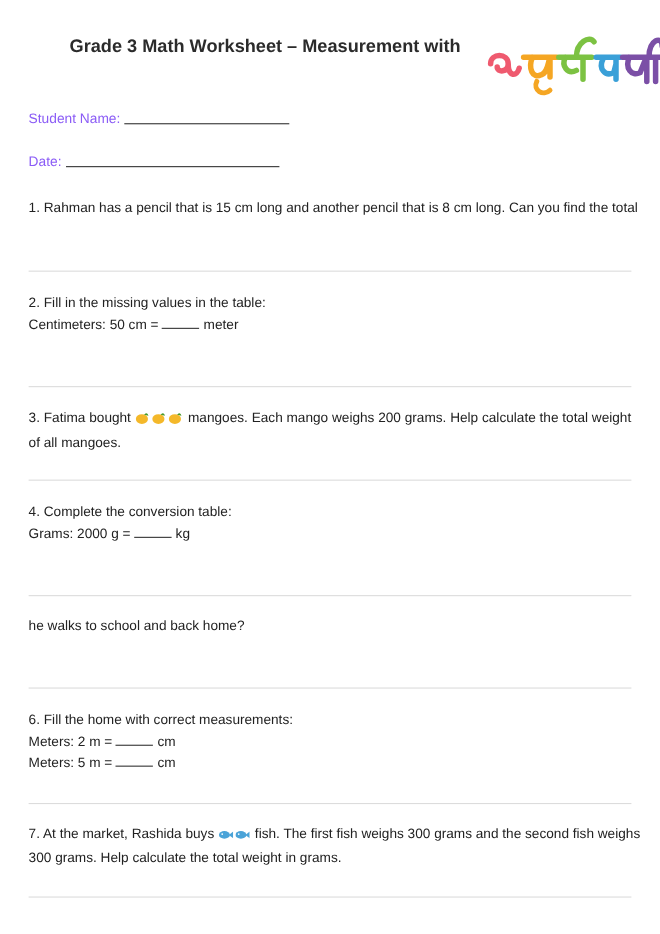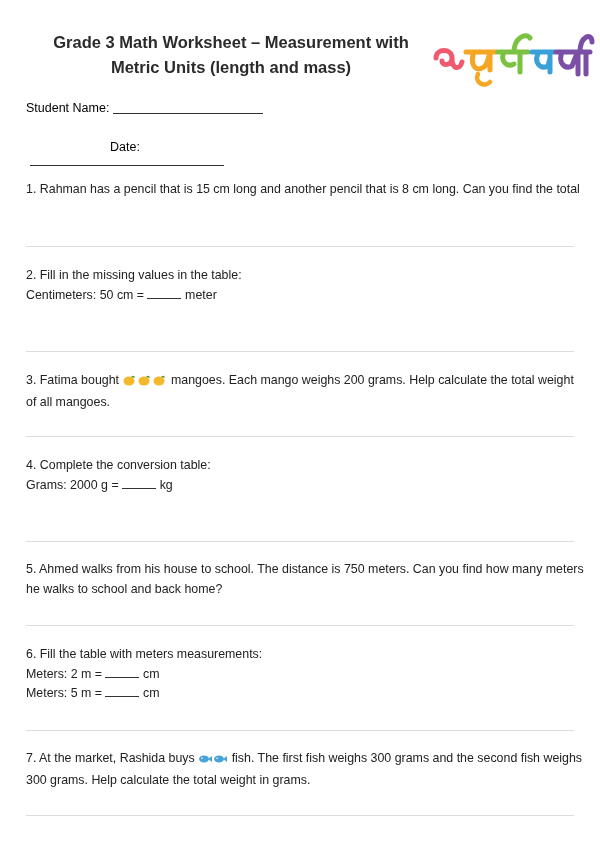--- a/index.html
+++ b/index.html
@@ -11,21 +11,21 @@
     }
     body {
       font-family: "Liberation Sans", "DejaVu Sans", sans-serif;
       color: #222222;
       position: relative;
     }
     .page {
       position: relative;
       width: 600px;
       height: 849px;
-      padding: 0 10px;
+      padding: 0 20px;
     }
     .header {
       position: relative;
       height: 92px;
     }
     .title {
       position: absolute;
       left: 22px;
       top: 30px;
       width: 398px;
@@ -41,23 +41,23 @@
       top: 28px;
       width: 165px;
       height: 62px;
     }
     .logo svg { width: 100%; height: 100%; }
 
     .field-row {
       position: absolute;
       left: 26px;
       font-size: 12.5px;
-      color: #000000;
+      color: #8b5cf6;
       display: flex;
-      align-items: center;
+      align-items: flex-start;
     }
     .field-line {
       display: inline-block;
       border-bottom: 1px solid #333;
       height: 12px;
       margin-left: 4px;
     }
 
     .question {
       position: absolute;
@@ -90,21 +90,20 @@
     }
   </style>
 </head>
 <body>
 
 <div class="page">
 
   <div class="header">
     <div class="title">
       <div>Grade 3 Math Worksheet – Measurement with</div>
-      <div>Metric Units (length and mass)</div>
     </div>
     <div class="logo">
       <svg viewBox="0 0 165 62">
 
         <path d="M6 30 C6 20 22 20 22 30 C22 38 12 38 12 33 M22 30 C22 42 30 42 32 34" fill="none" stroke="#ef5a6f" stroke-width="5" stroke-linecap="round"></path>
 
         <path d="M36 24 L66 24 M44 24 C40 34 44 44 52 40 C58 38 58 30 60 24 L60 42" fill="none" stroke="#f5a623" stroke-width="5" stroke-linecap="round"></path>
         <path d="M48 46 C44 54 54 60 60 54" fill="none" stroke="#f5a623" stroke-width="4.5" stroke-linecap="round"></path>
 
         <path d="M68 24 L98 24 M74 24 C70 32 76 40 84 36 M90 24 L90 44 M84 24 C84 10 96 4 100 10" fill="none" stroke="#7cc242" stroke-width="5" stroke-linecap="round"></path>
@@ -114,21 +113,21 @@
         <path d="M126 24 L160 24 M132 24 C128 34 134 42 142 38 L146 28 M148 24 L148 46 M156 24 L156 46 M150 24 C150 8 162 4 162 14" fill="none" stroke="#7b4fa6" stroke-width="5" stroke-linecap="round"></path>
       </svg>
     </div>
   </div>
 
   <div class="field-row" style="top:101px;">
     <span>Student Name:</span>
     <span class="field-line" style="width:150px;"></span>
   </div>
 
-  <div class="field-row" style="top:140px;flex-direction:column;">
+  <div class="field-row" style="top:140px;">
     <span>Date:</span>
     <span class="field-line" style="width:194px;"></span>
   </div>
 
   <div class="question" style="top:180px;">
     <span class="line"><span>1.</span> <span>Rahman has a pencil that is 15 cm long and another pencil that is 8 cm long. Can you find the total</span></span>
   </div>
   <div class="divider" style="top:246px;"></div>
 
   <div class="question" style="top:266px;">
@@ -154,27 +153,26 @@
   </div>
   <div class="divider" style="top:436px;"></div>
 
   <div class="question" style="top:456px;">
     <span class="line"><span>4.</span> <span>Complete the conversion table:</span></span>
     <span class="line"><span>Grams: 2000 g =</span><span class="blank"></span><span>kg</span></span>
   </div>
   <div class="divider" style="top:541px;"></div>
 
   <div class="question" style="top:560px;">
-    <span class="line"><span>5.</span> <span>Ahmed walks from his house to school. The distance is 750 meters. Can you find how many meters</span></span>
     <span class="line"><span>he walks to school and back home?</span></span>
   </div>
   <div class="divider" style="top:625px;"></div>
 
   <div class="question" style="top:645px;">
-    <span class="line"><span>6.</span> <span>Fill the table with meters measurements:</span></span>
+    <span class="line"><span>6.</span> <span>Fill the home with correct measurements:</span></span>
     <span class="line"><span>Meters: 2 m =</span><span class="blank"></span><span>cm</span></span>
     <span class="line"><span>Meters: 5 m =</span><span class="blank"></span><span>cm</span></span>
   </div>
   <div class="divider" style="top:730px;"></div>
 
   <div class="question" style="top:749px;">
     <span class="line"><span>7.</span> <span>At the market, Rashida buys</span>
       <span class="emoji"><svg width="13" height="10" viewBox="0 0 13 10">
             <ellipse cx="5" cy="5" rx="5" ry="3.5" fill="#4aa3d8"></ellipse>
             <path d="M9 5 L13 2 L13 8 Z" fill="#4aa3d8"></path>

